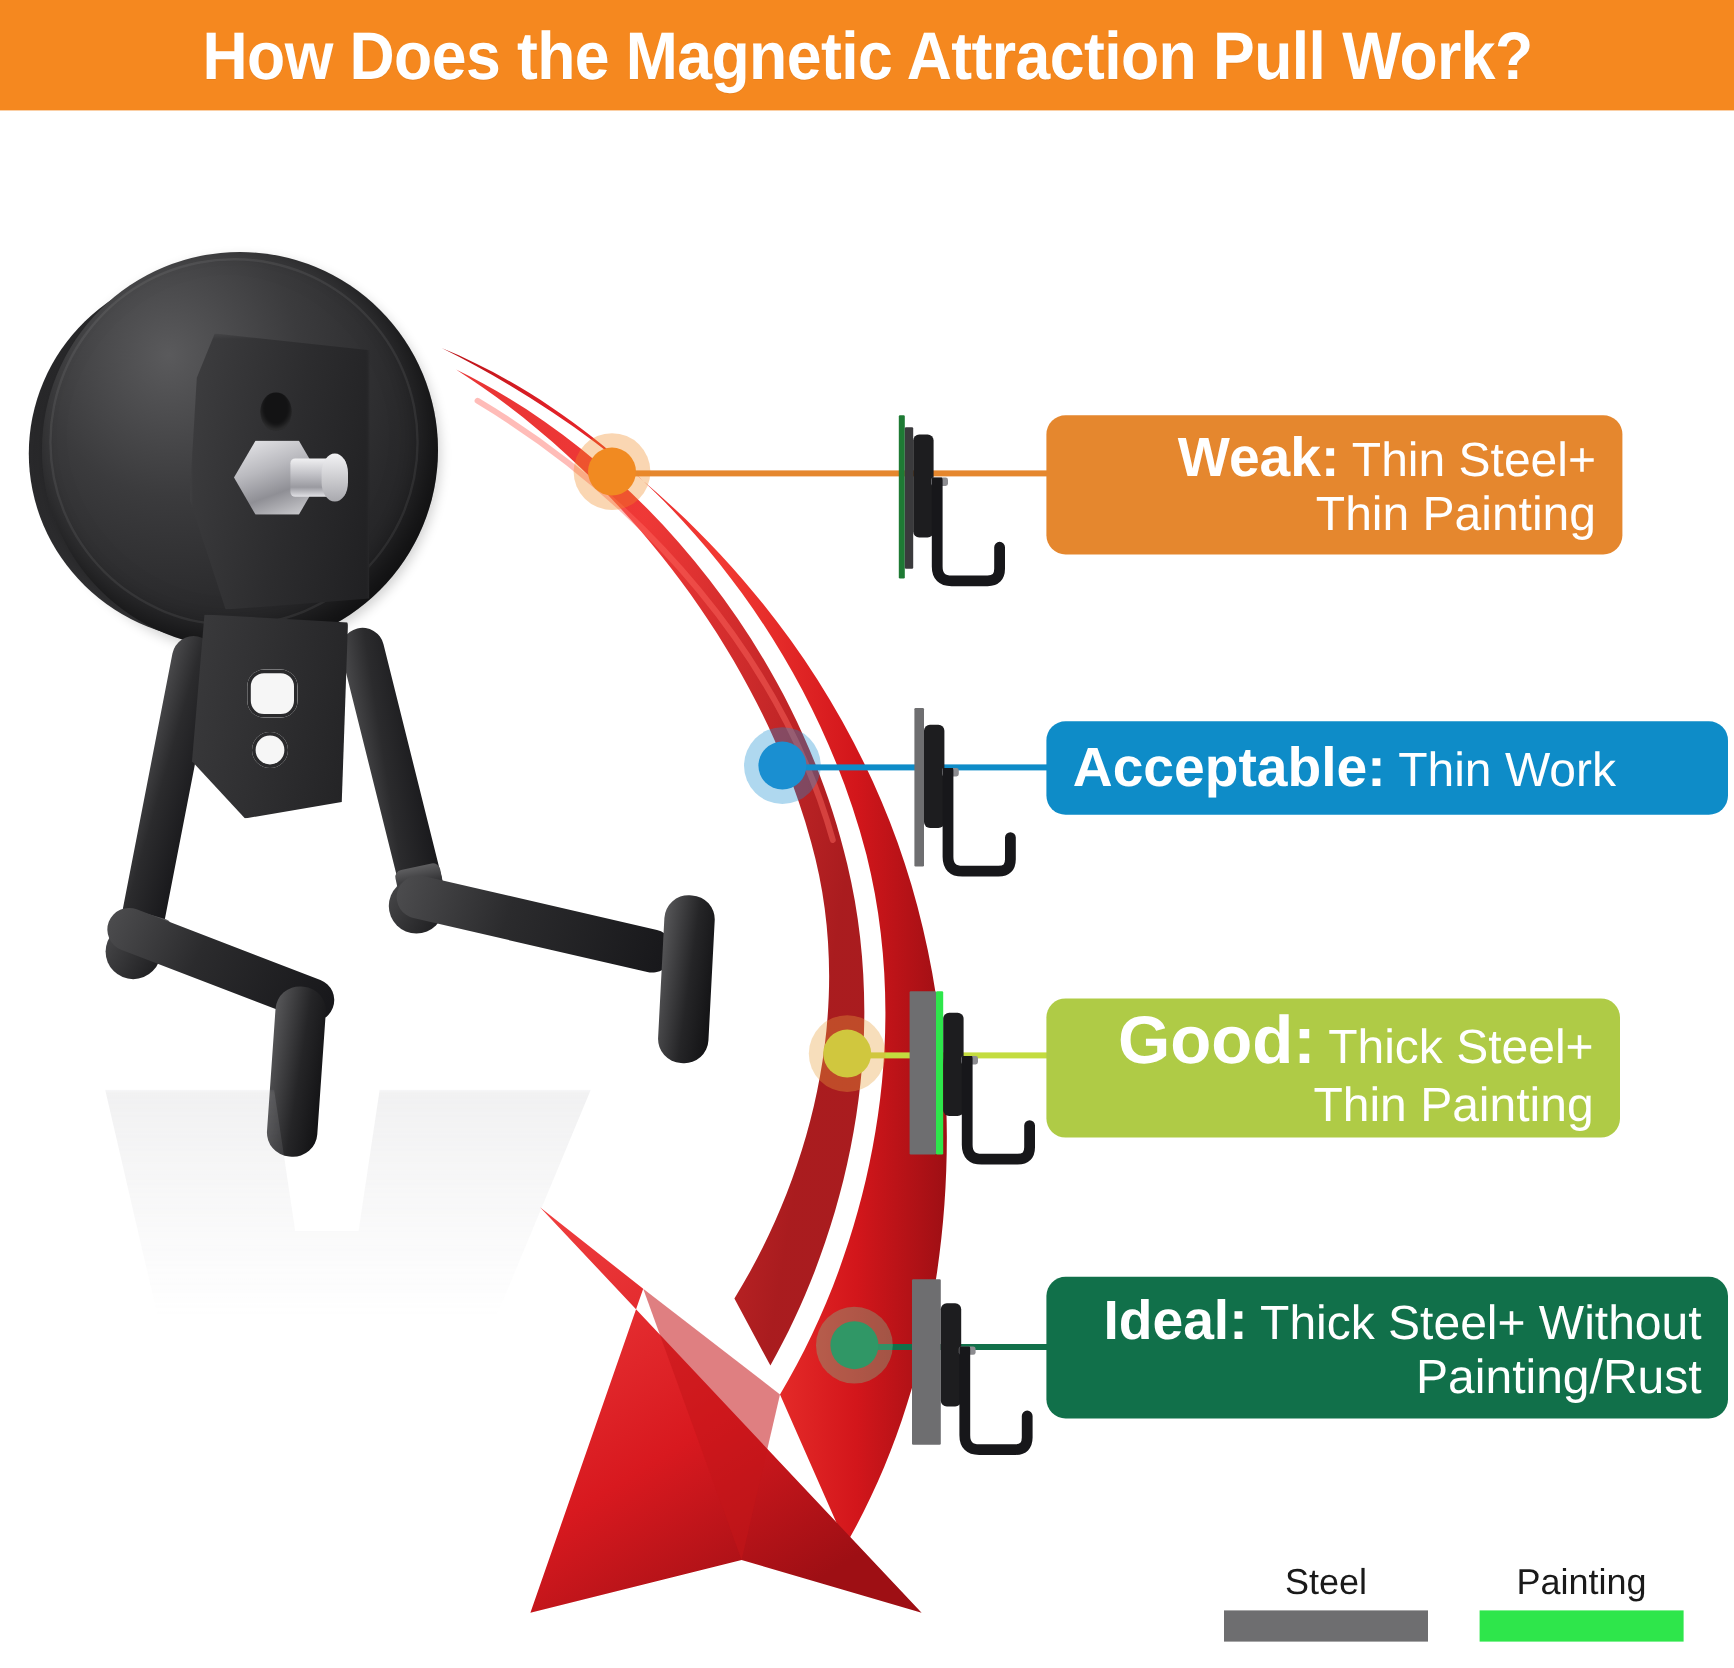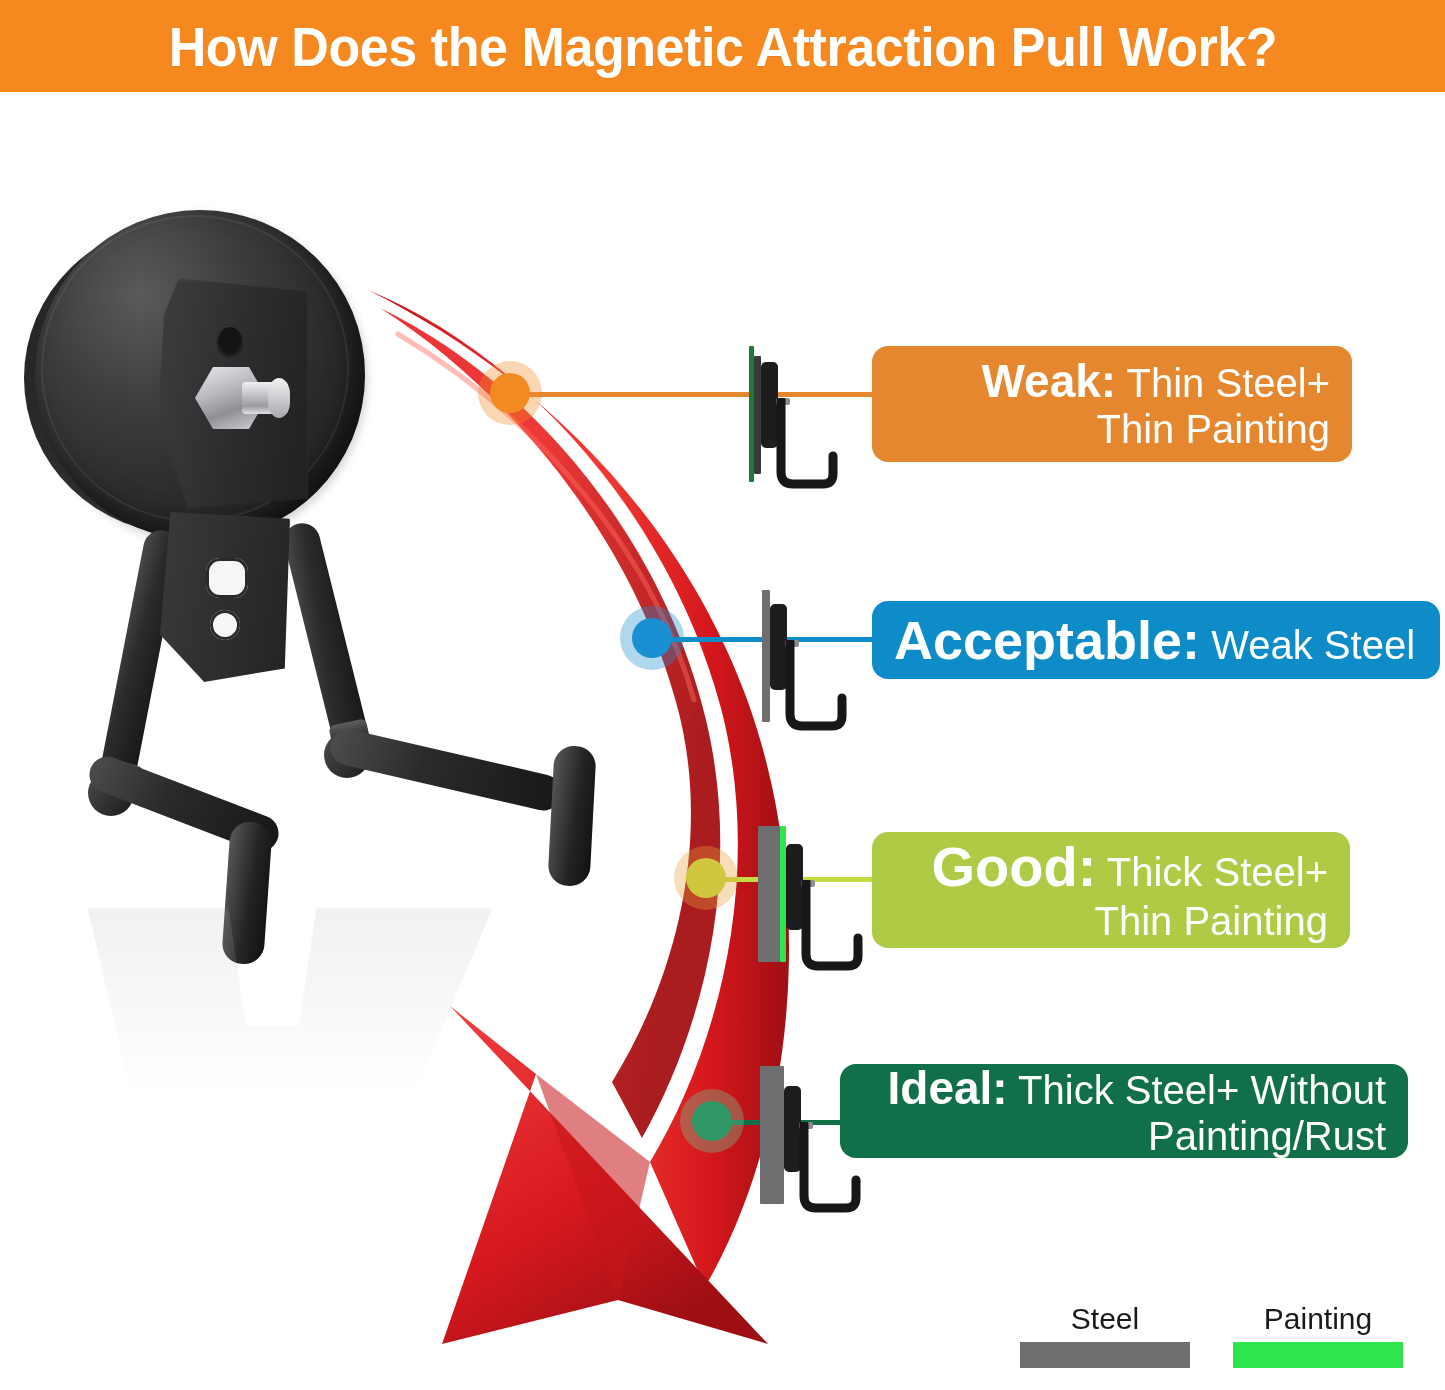--- a/index.html
+++ b/index.html
@@ -169,21 +169,21 @@
   .label-text{ width:100%; text-align:right; }
   .label-text .lead{ font-weight:bold; }
   .lbl-weak{ background:#E5872E; }
   .lbl-accept{ background:#0E8CC8; }
   .lbl-good{ background:#AFCB46; }
   .lbl-ideal{ background:#11704A; }
 
   .fs-weak{ font-size:40px; }
   .fs-weak .lead{ font-size:46px; }
   .fs-accept{ font-size:40px; }
-  .fs-accept .lead{ font-size:54px; }
+  .fs-accept .lead{ font-size:46px; }
   .fs-good{ font-size:40px; }
   .fs-good .lead{ font-size:56px; }
   .fs-ideal{ font-size:40px; }
   .fs-ideal .lead{ font-size:46px; }
 
   
   .legend{ position:absolute; left:1015px; top:1302px; width:420px; height:80px; }
   .legend-item{ position:absolute; width:180px; text-align:center; }
   .legend-label{ font-size:30px; color:#1a1a1a; display:block; margin-bottom:6px; }
   .legend-swatch{ display:block; width:170px; height:26px; margin:0 auto; }
@@ -329,32 +329,32 @@
 
   <div class="label-box lbl-weak fs-weak" style="left:872px; top:254px; width:480px; height:116px;">
     <div class="label-text">
       <span class="lead">Weak:</span><span> Thin Steel+</span><br>
       <span>Thin Painting</span>
     </div>
   </div>
 
   <div class="label-box lbl-accept fs-accept" style="left:872px; top:509px; width:568px; height:78px;">
     <div class="label-text" style="text-align:left;">
-      <span class="lead">Acceptable:</span><span> Weak Steel</span>
+      <span class="lead">Acceptable:</span><span> Thin Work</span>
     </div>
   </div>
 
   <div class="label-box lbl-good fs-good" style="left:872px; top:740px; width:478px; height:116px;">
     <div class="label-text">
       <span class="lead">Good:</span><span> Thick Steel+</span><br>
       <span>Thin Painting</span>
     </div>
   </div>
 
-  <div class="label-box lbl-ideal fs-ideal" style="left:840px; top:972px; width:568px; height:94px;">
+  <div class="label-box lbl-ideal fs-ideal" style="left:872px; top:972px; width:568px; height:118px;">
     <div class="label-text">
       <span class="lead">Ideal:</span><span> Thick Steel+ Without</span><br>
       <span>Painting/Rust</span>
     </div>
   </div>
 
 </div>
 
 <div class="legend">
   <div class="legend-item" style="left:0px; top:0px;">

